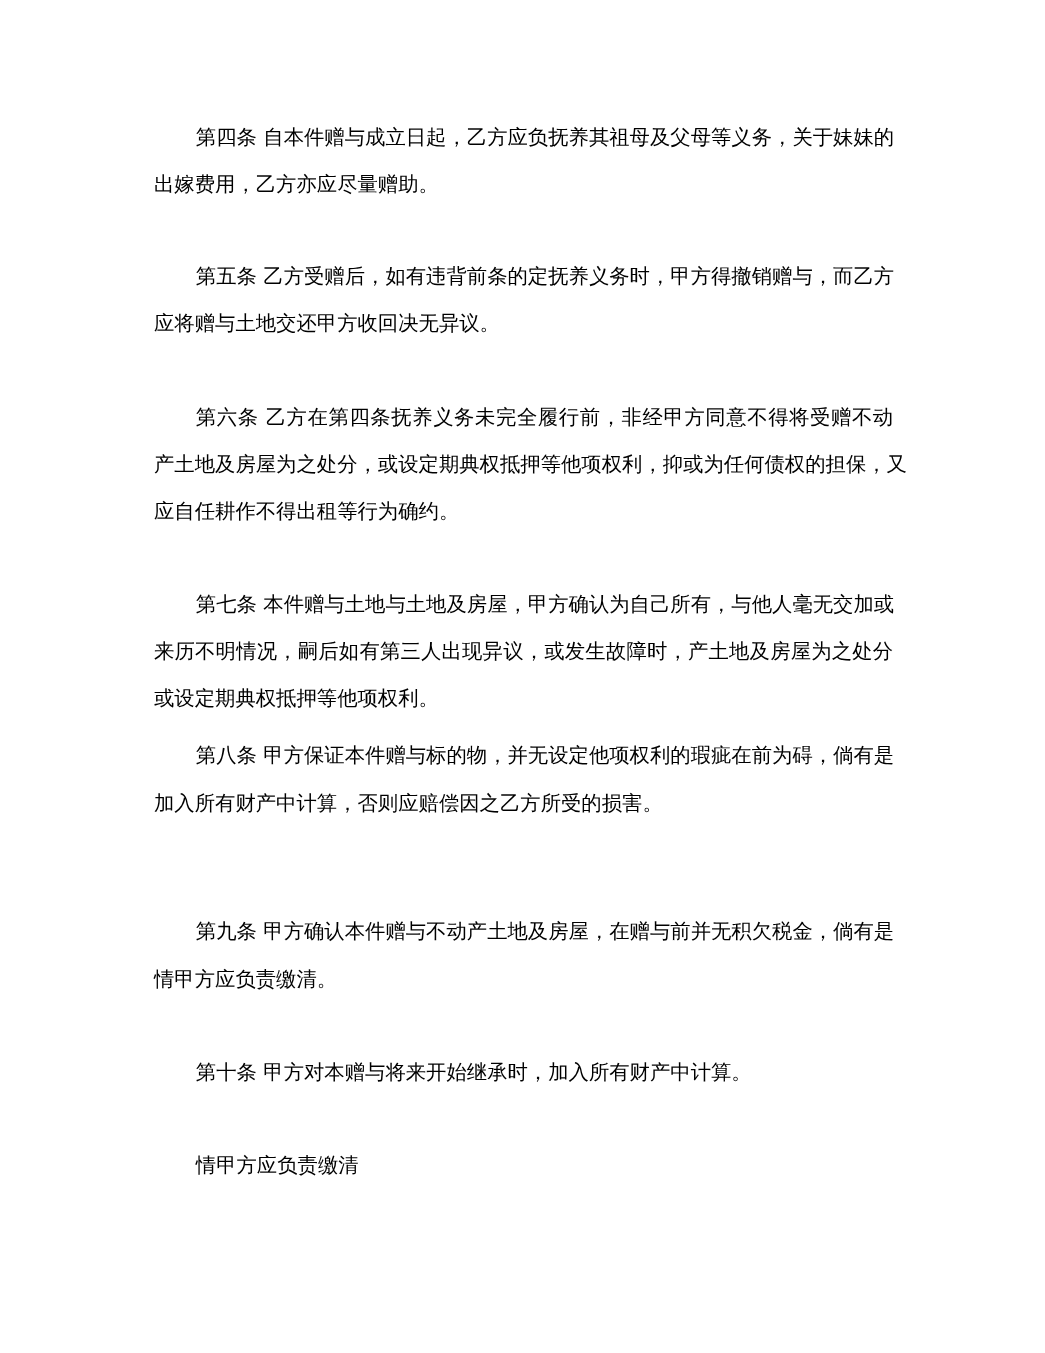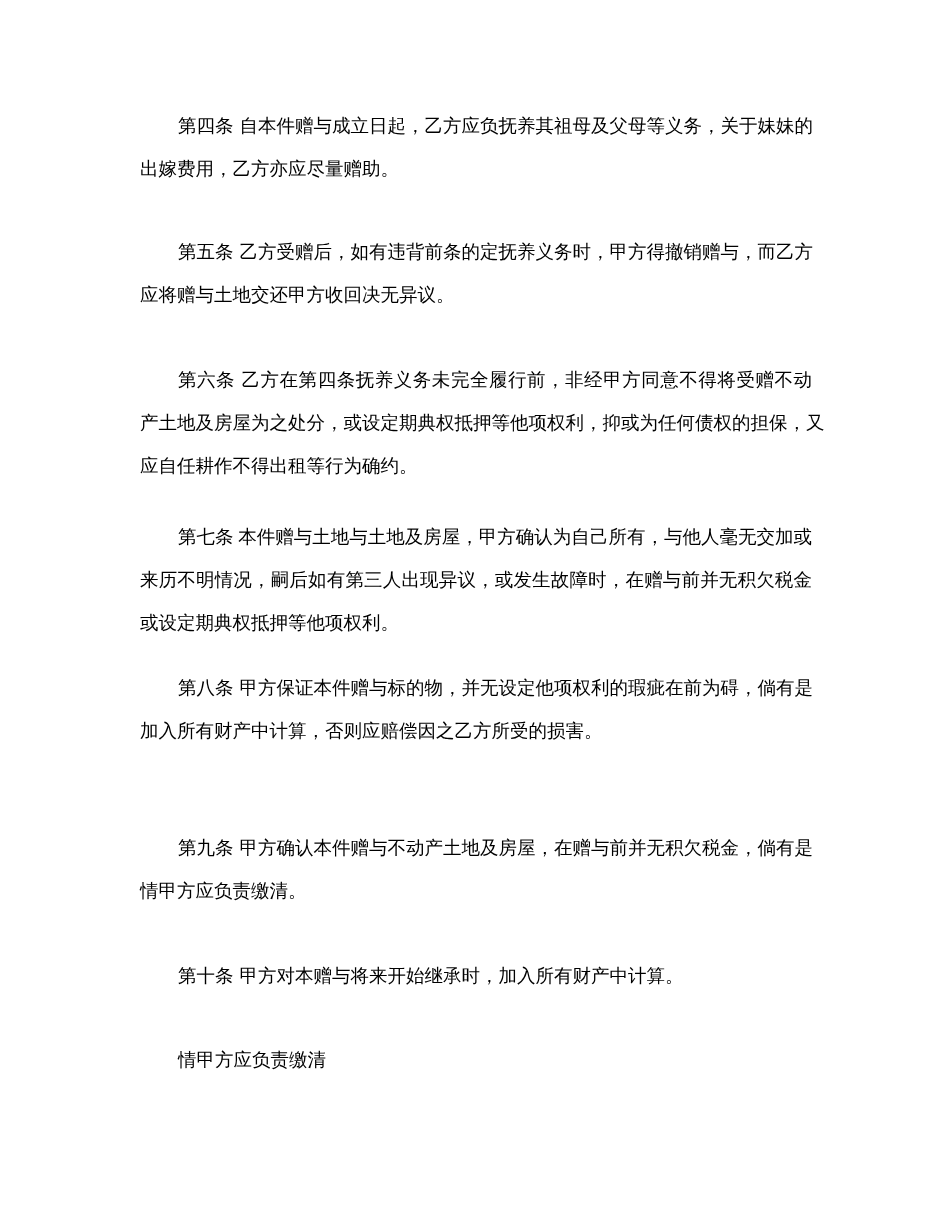--- a/index.html
+++ b/index.html
@@ -58,23 +58,23 @@
     <span class="line first">第六条 乙方在第四条抚养义务未完全履行前，非经甲方同意不得将受赠不动</span>
     <span class="line">产土地及房屋为之处分，或设定期典权抵押等他项权利，抑或为任何债权的担保，又</span>
     <span class="line last">应自任耕作不得出租等行为确约。</span>
   </div>
 
   <div class="para" style="top:230px;">
     <span class="line first">第五条 乙方受赠后，如有违背前条的定抚养义务时，甲方得撤销赠与，而乙方</span>
     <span class="line last">应将赠与土地交还甲方收回决无异议。</span>
   </div>
 
-  <div class="para" style="top:516px;font-family:Liberation Serif, serif;">
+  <div class="para" style="top:528px;">
     <span class="line first">第七条 本件赠与土地与土地及房屋，甲方确认为自己所有，与他人毫无交加或</span>
-    <span class="line">来历不明情况，嗣后如有第三人出现异议，或发生故障时，在赠与前并无积欠税金</span>
+    <span class="line">来历不明情况，嗣后如有第三人出现异议，或发生故障时，产土地及房屋为之处分</span>
     <span class="line last">或设定期典权抵押等他项权利。</span>
   </div>
 
   <div class="para" style="top:666px;">
     <span class="line first">第八条 甲方保证本件赠与标的物，并无设定他项权利的瑕疵在前为碍，倘有是</span>
     <span class="line last">加入所有财产中计算，否则应赔偿因之乙方所受的损害。</span>
   </div>
 
   <div class="para" style="top:954px;">
     <span class="line first last">第十条 甲方对本赠与将来开始继承时，加入所有财产中计算。</span>

